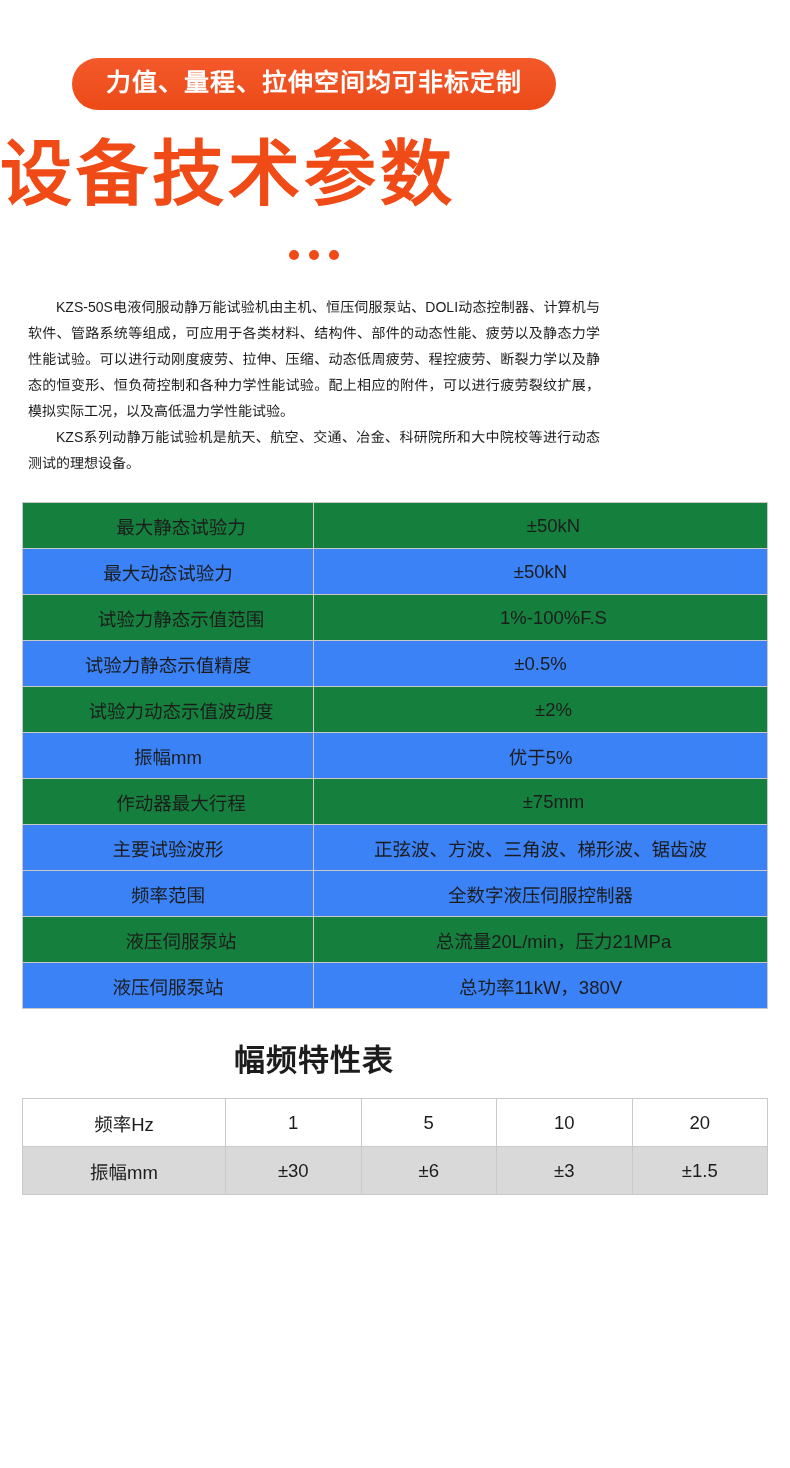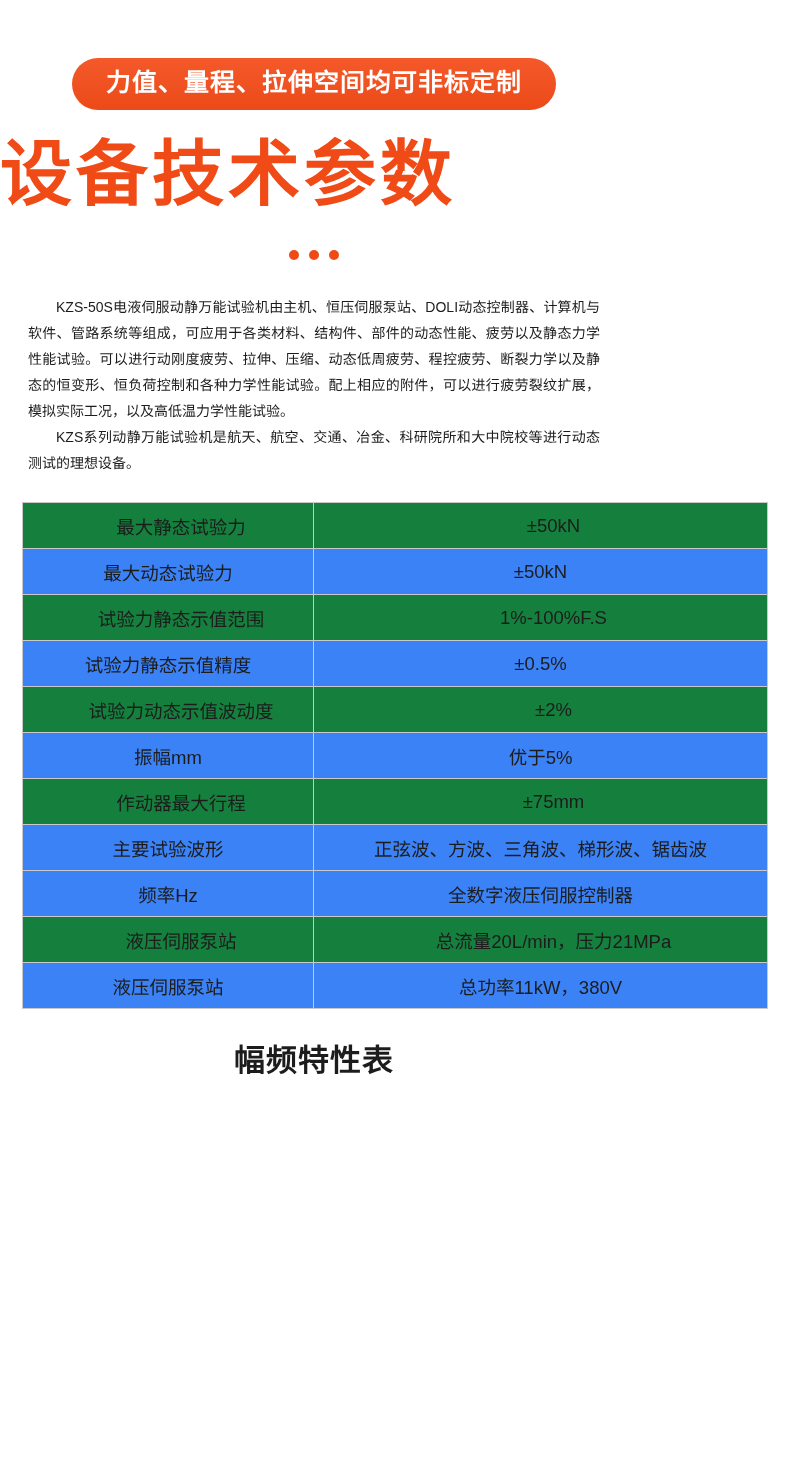--- a/index.html
+++ b/index.html
@@ -180,30 +180,48 @@
       </tr>
       <tr class="odd">
         <td class="key">作动器最大行程</td>
         <td>±75mm</td>
       </tr>
       <tr class="even">
         <td class="key">主要试验波形</td>
         <td>正弦波、方波、三角波、梯形波、锯齿波</td>
       </tr>
       <tr class="even">
-        <td class="key">频率Hz</td>
+        <td class="key">频率范围</td>
         <td>全数字液压伺服控制器</td>
       </tr>
       <tr class="odd">
         <td class="key">液压伺服泵站</td>
         <td>总流量20L/min，压力21MPa</td>
       </tr>
       <tr class="even">
         <td class="key">液压伺服泵站</td>
         <td>总功率11kW，380V</td>
       </tr>
     </tbody>
   </table>
 
   <div class="sub-title">幅频特性表</div>
 
+  <table class="freq-table">
+    <tbody>
+      <tr class="odd">
+        <td class="head-cell">频率Hz</td>
+        <td>1</td>
+        <td>5</td>
+        <td>10</td>
+        <td>20</td>
+      </tr>
+      <tr class="even">
+        <td class="head-cell">振幅mm</td>
+        <td>±30</td>
+        <td>±6</td>
+        <td>±3</td>
+        <td>±1.5</td>
+      </tr>
+    </tbody>
+  </table>
 
 </div>
 
 </body></html>

